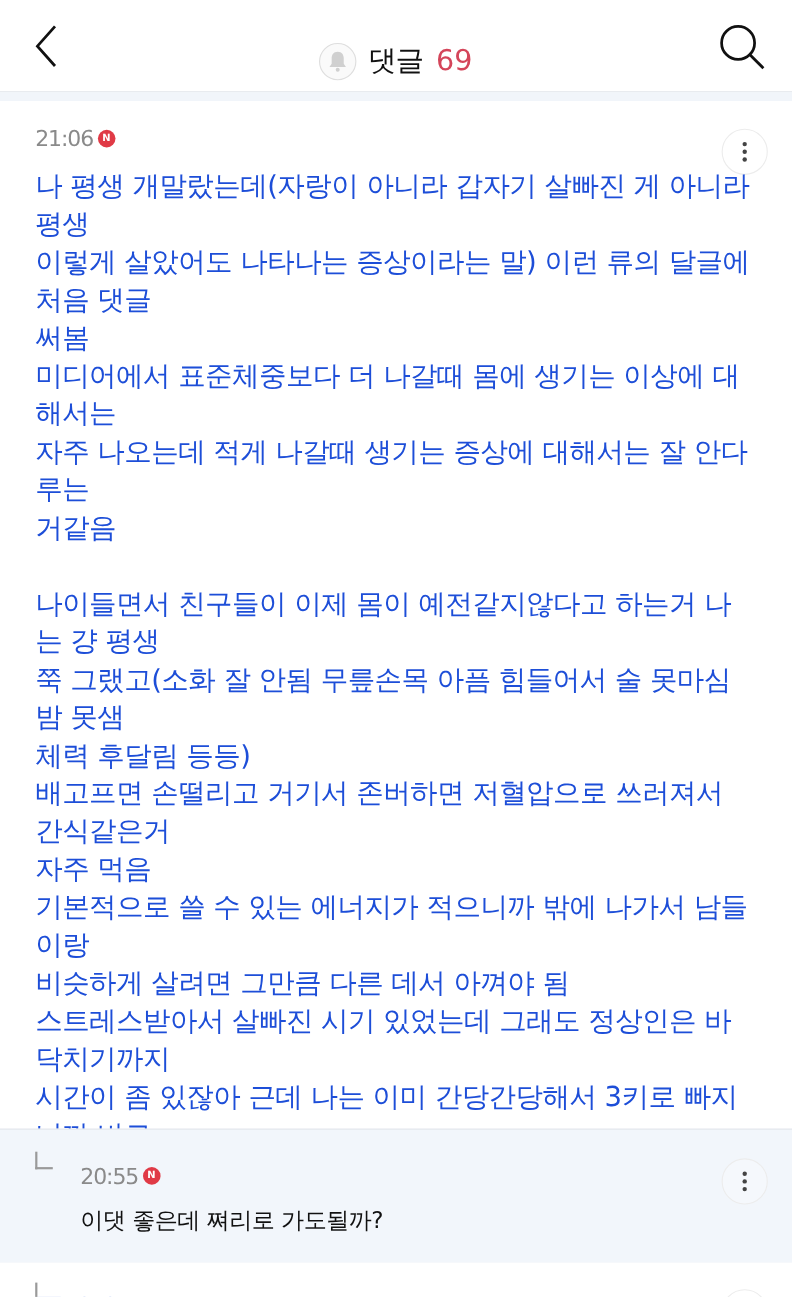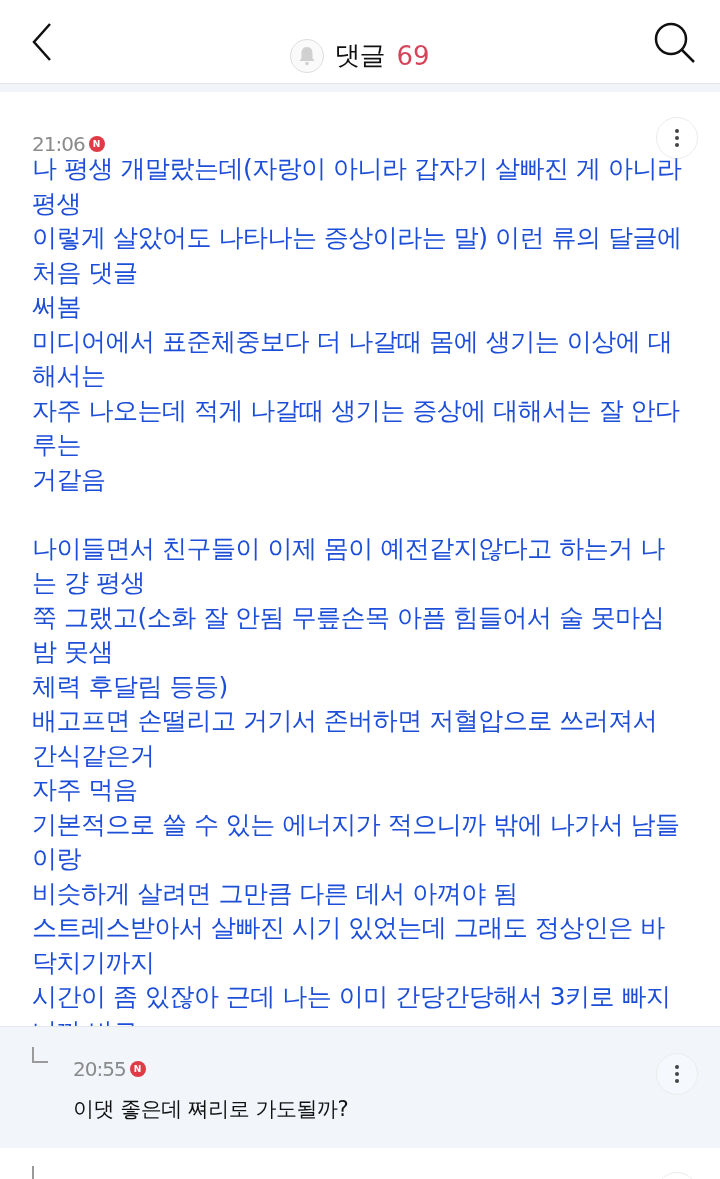--- a/index.html
+++ b/index.html
@@ -9,21 +9,21 @@
     .header { position: absolute; top: 0; left: 0; width: 720px; height: 84px; background: #fff; border-bottom: 1px solid #dfe3e8; }
     .back-btn { position: absolute; left: 24px; top: 20px; width: 40px; height: 44px; cursor: pointer; }
     .search-btn { position: absolute; right: 22px; top: 20px; width: 46px; height: 46px; cursor: pointer; }
     .title-wrap { position: absolute; left: 0; right: 0; top: 22px; display: flex; justify-content: center; align-items: center; gap: 10px; margin-top: 16px; }
     .bell { width: 34px; height: 34px; border-radius: 50%; border: 1px solid #dedede; background: #fafafa; display: flex; align-items: center; justify-content: center; cursor: pointer; }
     .title { font-size: 26px; color: #111; letter-spacing: -1px; }
     .count { font-size: 26px; color: #d4455a; margin-left: 2px; }
     .header-strip { position: absolute; top: 84px; left: 0; width: 720px; height: 8px; background: #f1f5fa; }
 
     .comment { position: absolute; left: 0; top: 92px; width: 720px; height: 934px; background: #fff; }
-    .meta { position: absolute; left: 32px; top: 40px; display: flex; align-items: center; gap: 4px; }
+    .meta { position: absolute; left: 32px; top: 22px; display: flex; align-items: center; gap: 4px; }
     .time { font-size: 20px; color: #8a8a8a; letter-spacing: -1px; }
     .nbadge { width: 16px; height: 16px; border-radius: 50%; background: #e03a46; color: #fff; font-size: 9px; font-weight: bold; display: flex; align-items: center; justify-content: center; }
     .more-btn { position: absolute; right: 22px; top: 25px; width: 42px; height: 42px; border-radius: 50%; border: 1px solid #ececec; background: #fff; display: flex; flex-direction: column; align-items: center; justify-content: center; gap: 3px; cursor: pointer; }
     .more-btn i { display: block; width: 4px; height: 4px; border-radius: 50%; background: #444; }
     .body-text { position: absolute; left: 32px; top: 60px; width: 650px; font-size: 25px; line-height: 34.5px; color: #1d4ed8; white-space: pre-wrap; letter-spacing: -0.5px; }
 
     .reply { position: absolute; left: 0; top: 1026px; width: 720px; height: 122px; background: #f2f6fb; border-top: 1px solid #e3e7ec; }
     .reply-arrow { position: absolute; left: 32px; top: 20px; width: 16px; height: 16px; border-left: 2px solid #9a9a9a; border-bottom: 2px solid #9a9a9a; }
     .reply .meta { left: 73px; top: 30px; }
     .reply .more-btn { top: 26px; background: #f5f8fc; }

